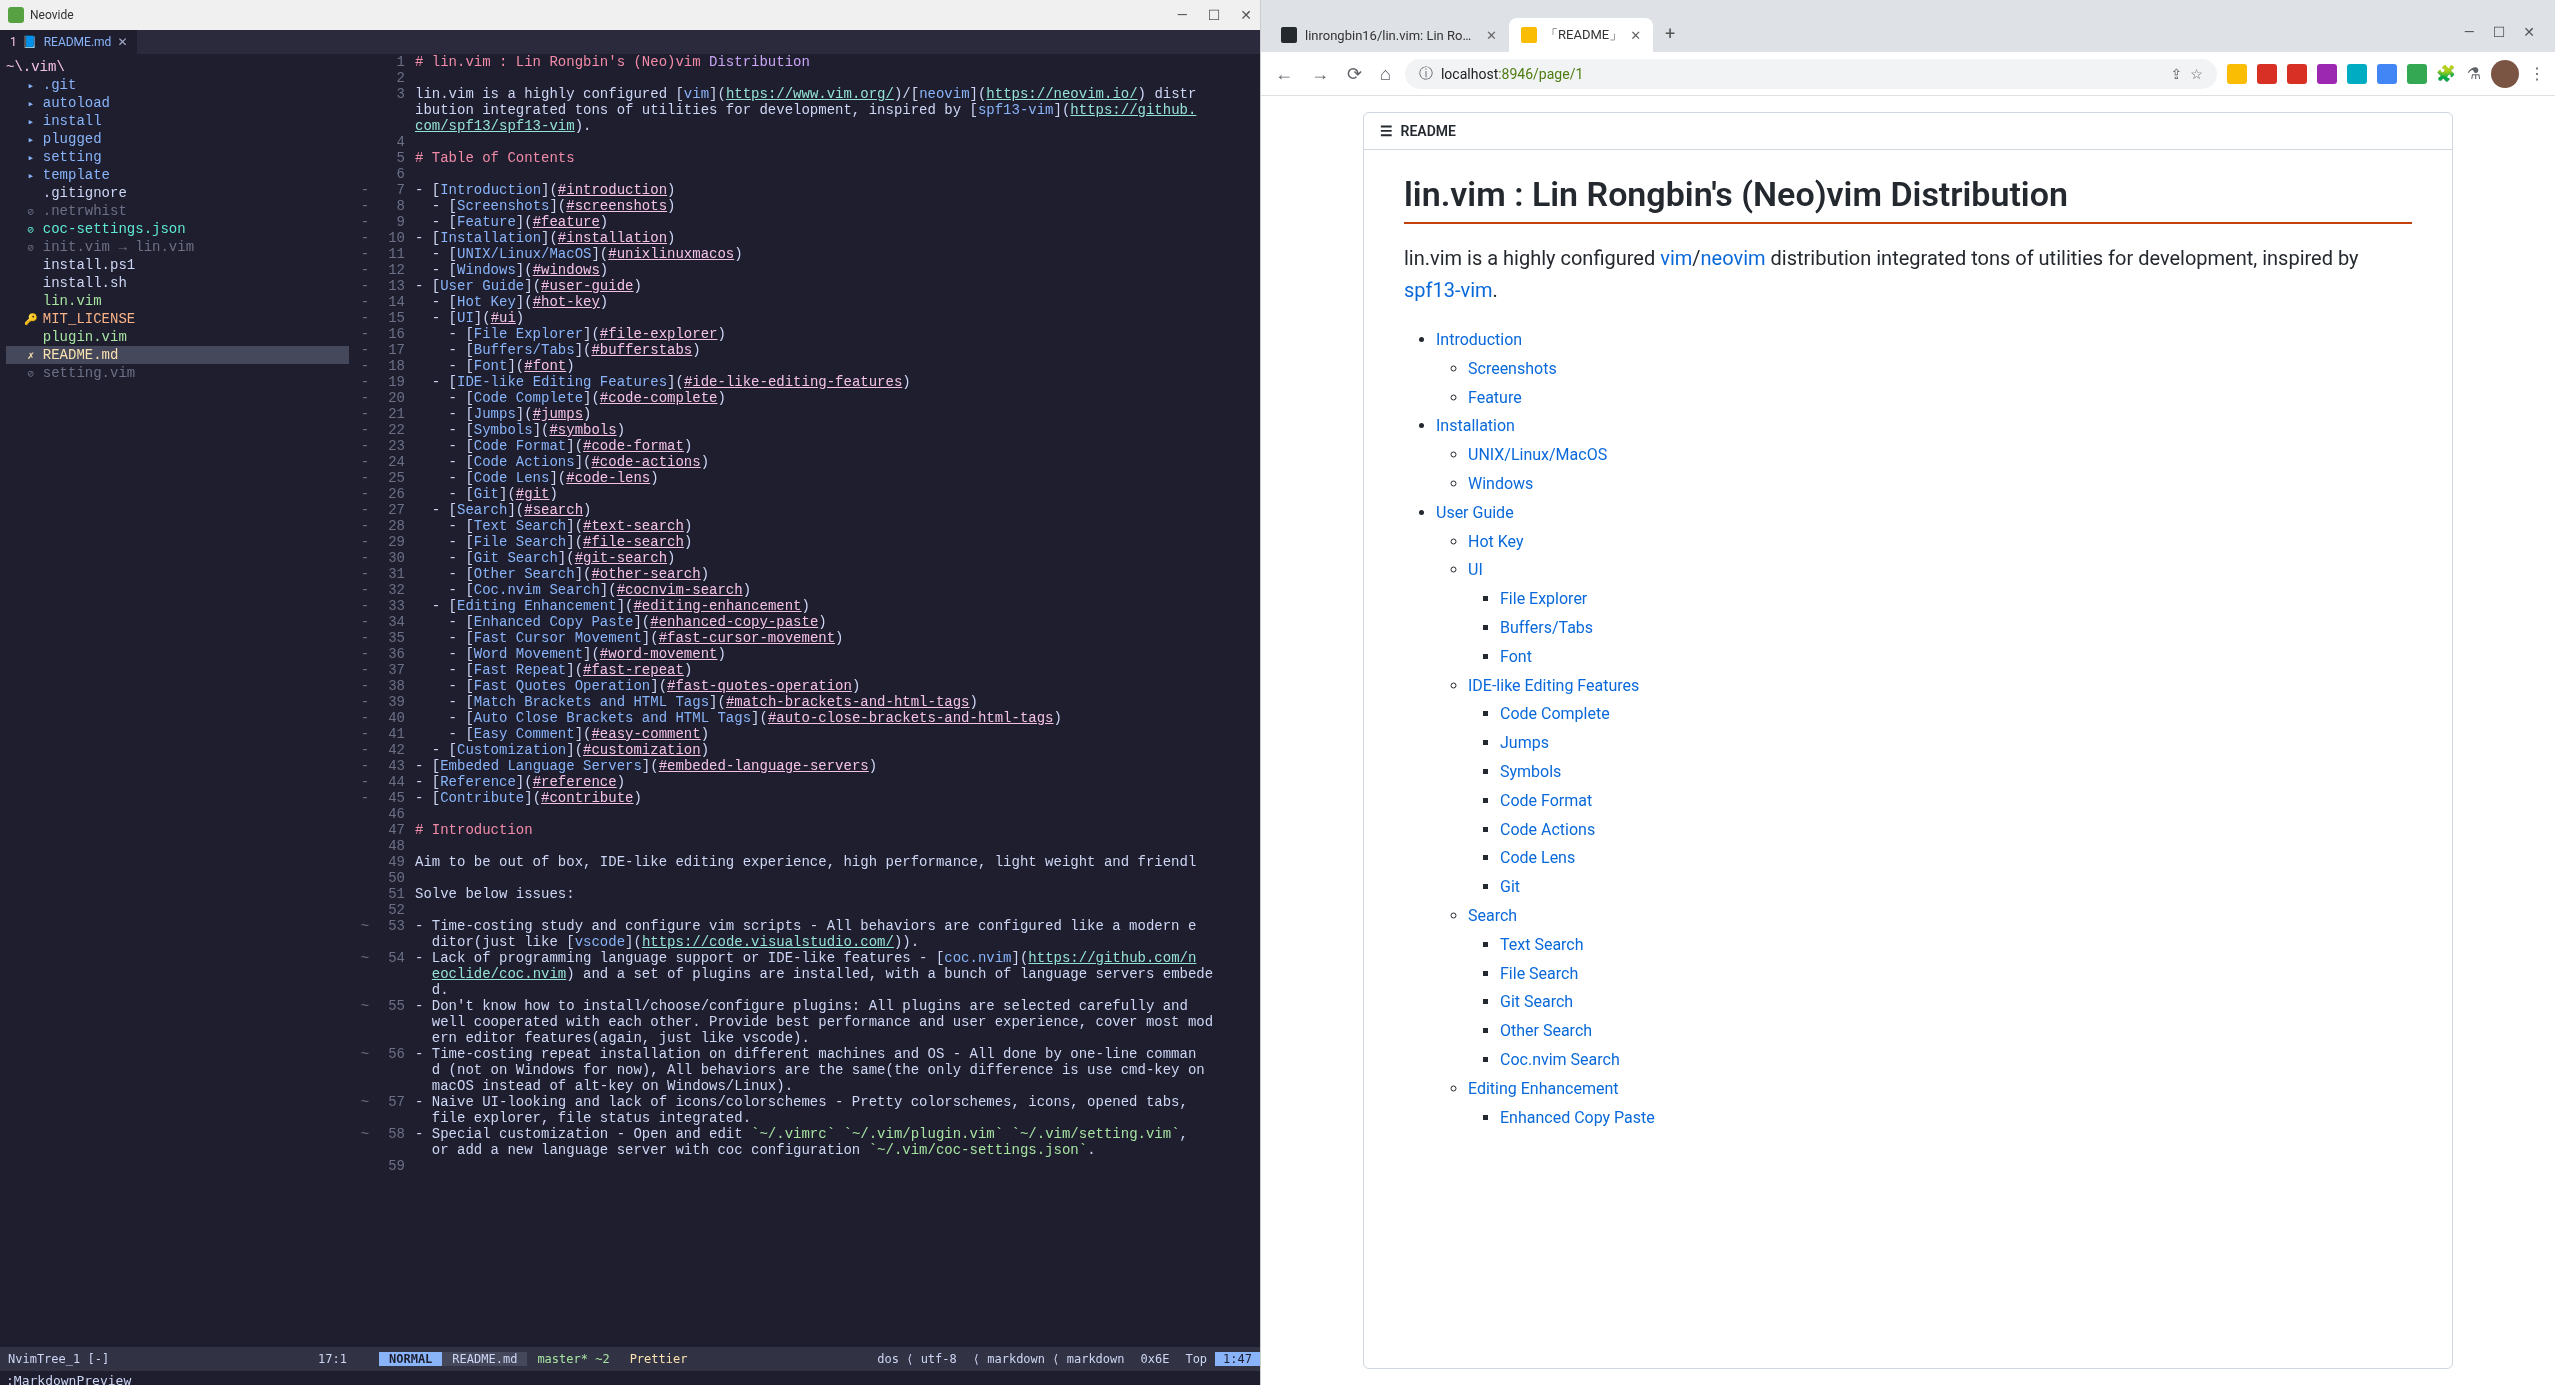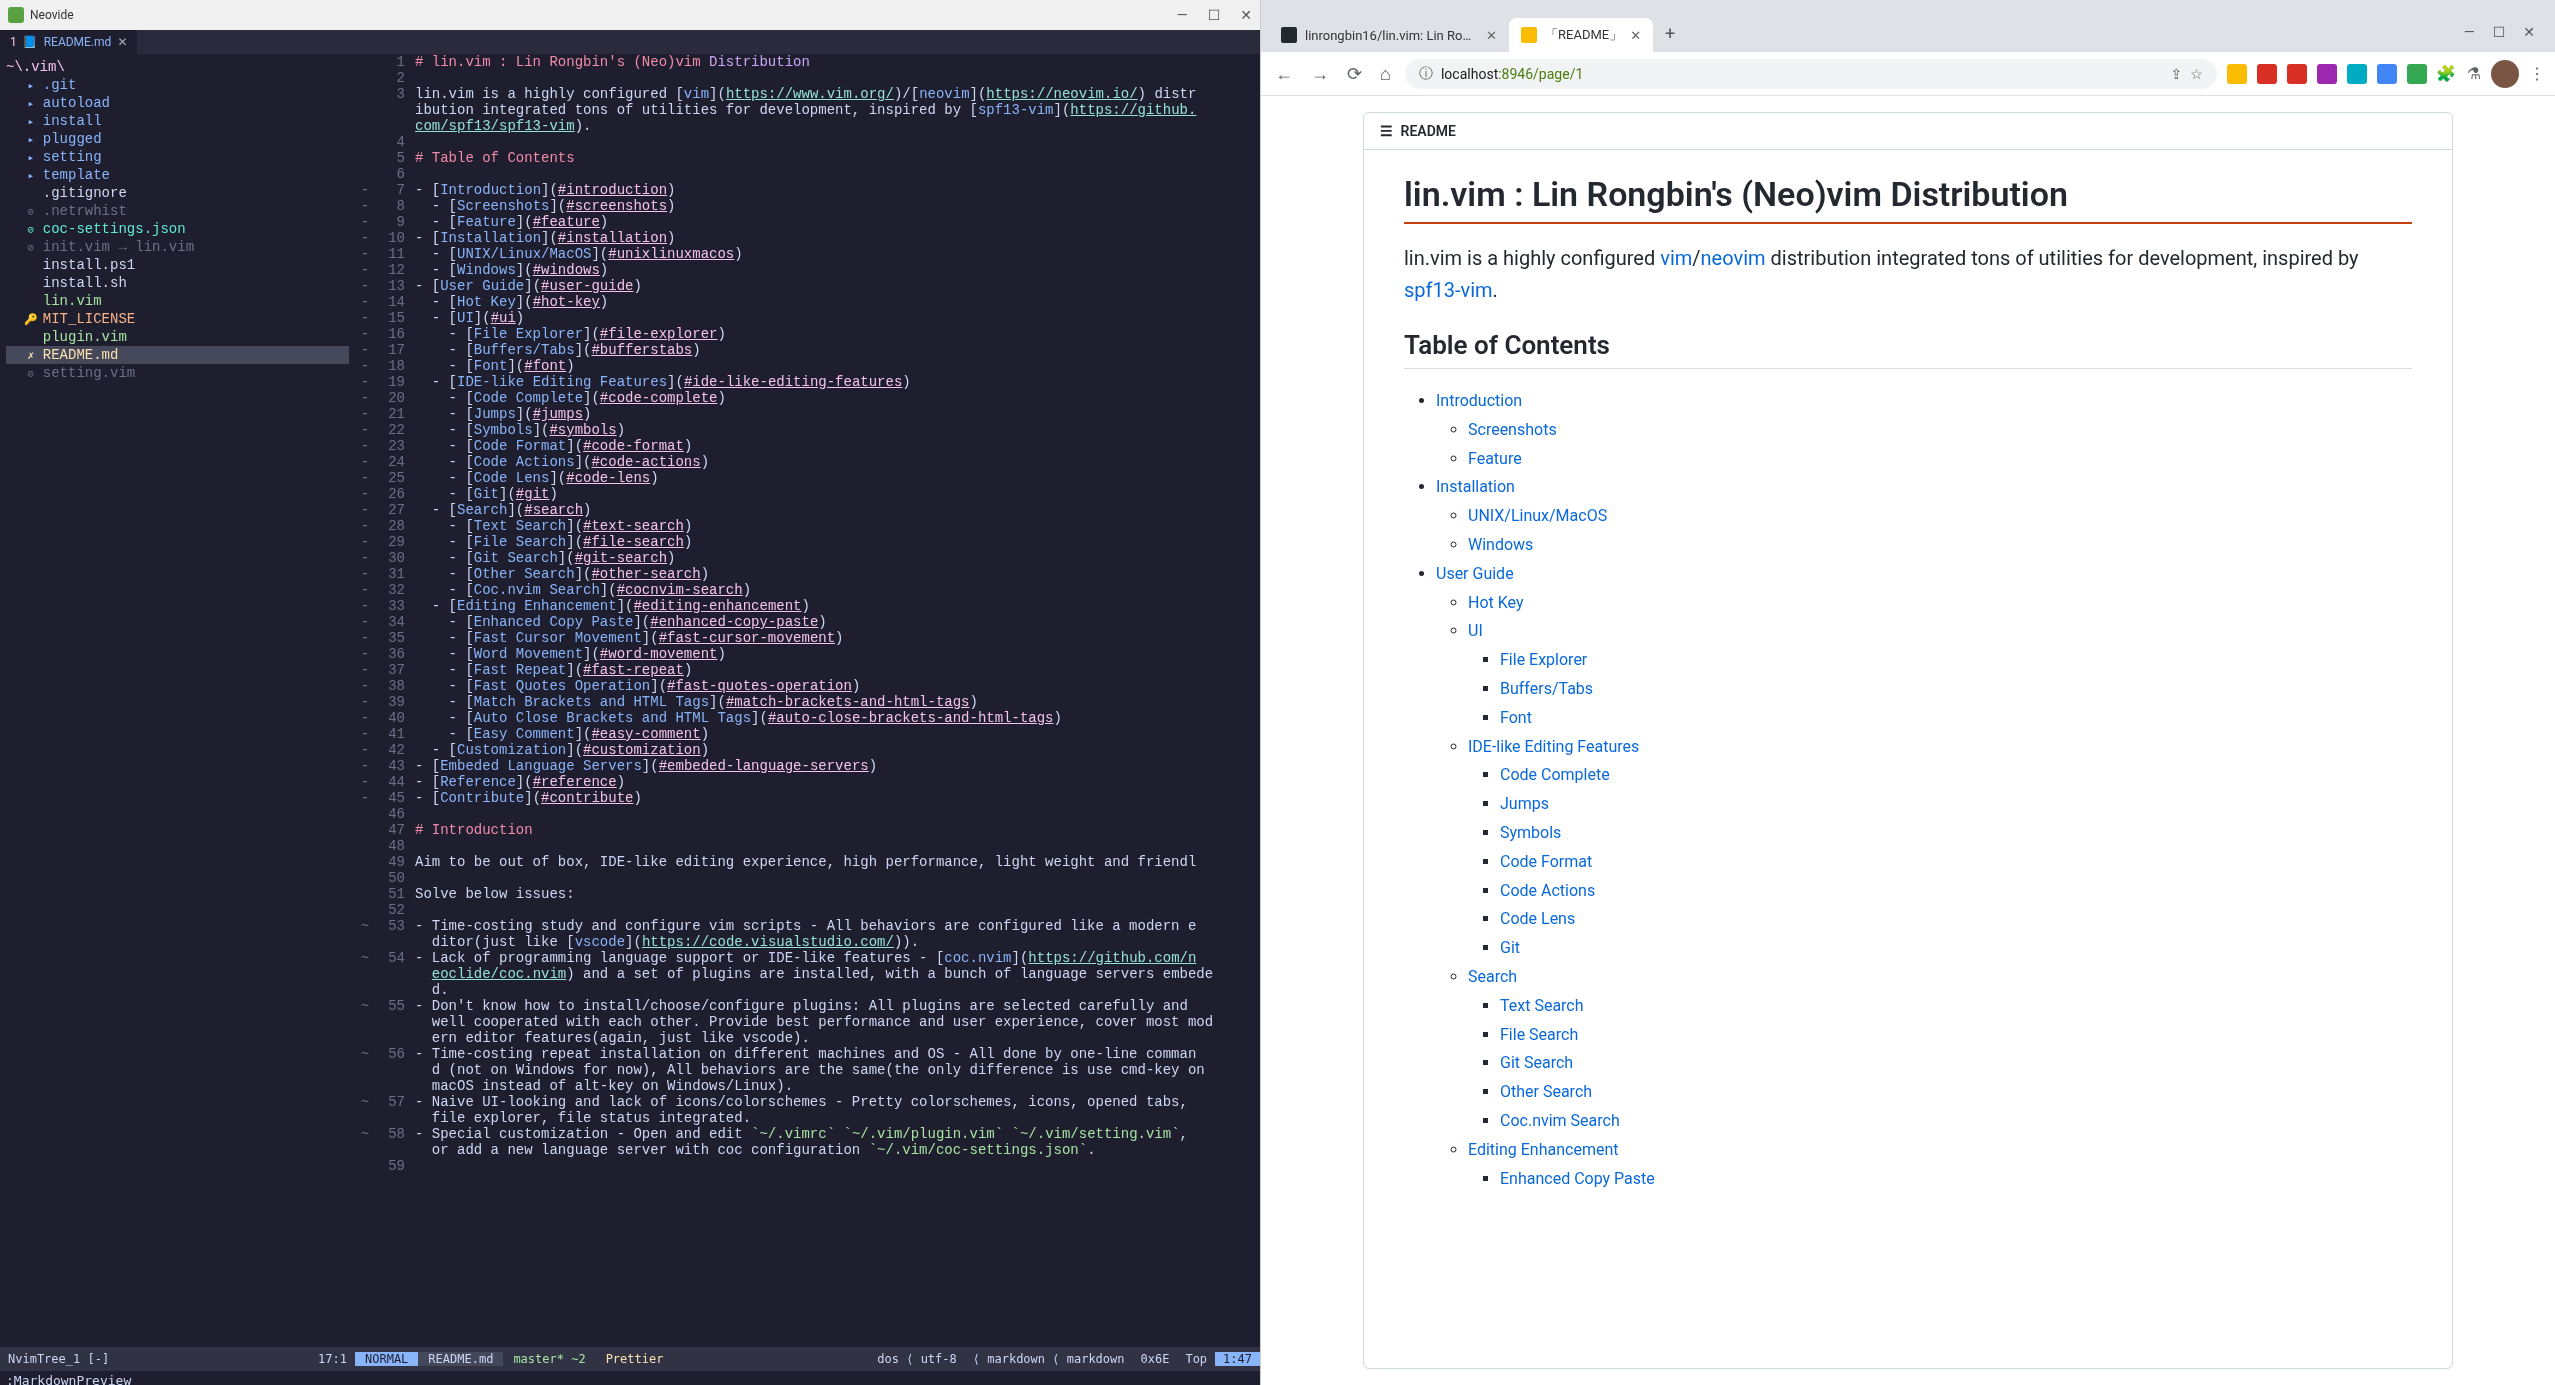--- a/index.html
+++ b/index.html
@@ -111,21 +111,21 @@
 .md-code { color: #a6e3a1; }
 .statusbar {
   height: 24px;
   background: #313244;
   display: flex;
   align-items: center;
   font-family: monospace;
   font-size: 12px;
   color: #cdd6f4;
 }
-.sb-mode { background: #89b4fa; color: #1e1e2e; padding: 0 10px; font-weight: normal; }
+.sb-mode { background: #89b4fa; color: #1e1e2e; padding: 0 10px; font-weight: bold; margin-left: 24px; }
 .sb-file { background: #45475a; padding: 0 10px; }
 .sb-branch { padding: 0 10px; color: #a6e3a1; }
 .sb-prettier { padding: 0 10px; color: #f9e2af; }
 .sb-spacer { flex: 1; }
 .sb-enc { padding: 0 8px; }
 .sb-ft { padding: 0 8px; }
 .sb-hex { padding: 0 8px; }
 .sb-top { padding: 0 8px; }
 .sb-time { background: #89b4fa; color: #1e1e2e; padding: 0 8px; }
 .cmdline {
@@ -454,21 +454,20 @@
     <div class="readme-container">
       <div class="readme-header">
         <span>☰</span>
         <span>README</span>
       </div>
       <div class="readme-body">
         <h1>lin.vim : Lin Rongbin's (Neo)vim Distribution</h1>
         <p>
           <span>lin.vim is a highly configured </span><a>vim</a><span>/</span><a>neovim</a><span> distribution integrated tons of utilities for development, inspired by </span><a>spf13-vim</a><span>.</span>
         </p>
-        <h2>Table of Contents</h2>
         <ul id="toc-root">
             <li><a href="#">Introduction</a><ul>
                 <li><a href="#">Screenshots</a></li>
                 <li><a href="#">Feature</a></li>
               </ul></li>
             <li><a href="#">Installation</a><ul>
                 <li><a href="#">UNIX/Linux/MacOS</a></li>
                 <li><a href="#">Windows</a></li>
               </ul></li>
             <li><a href="#">User Guide</a><ul>

